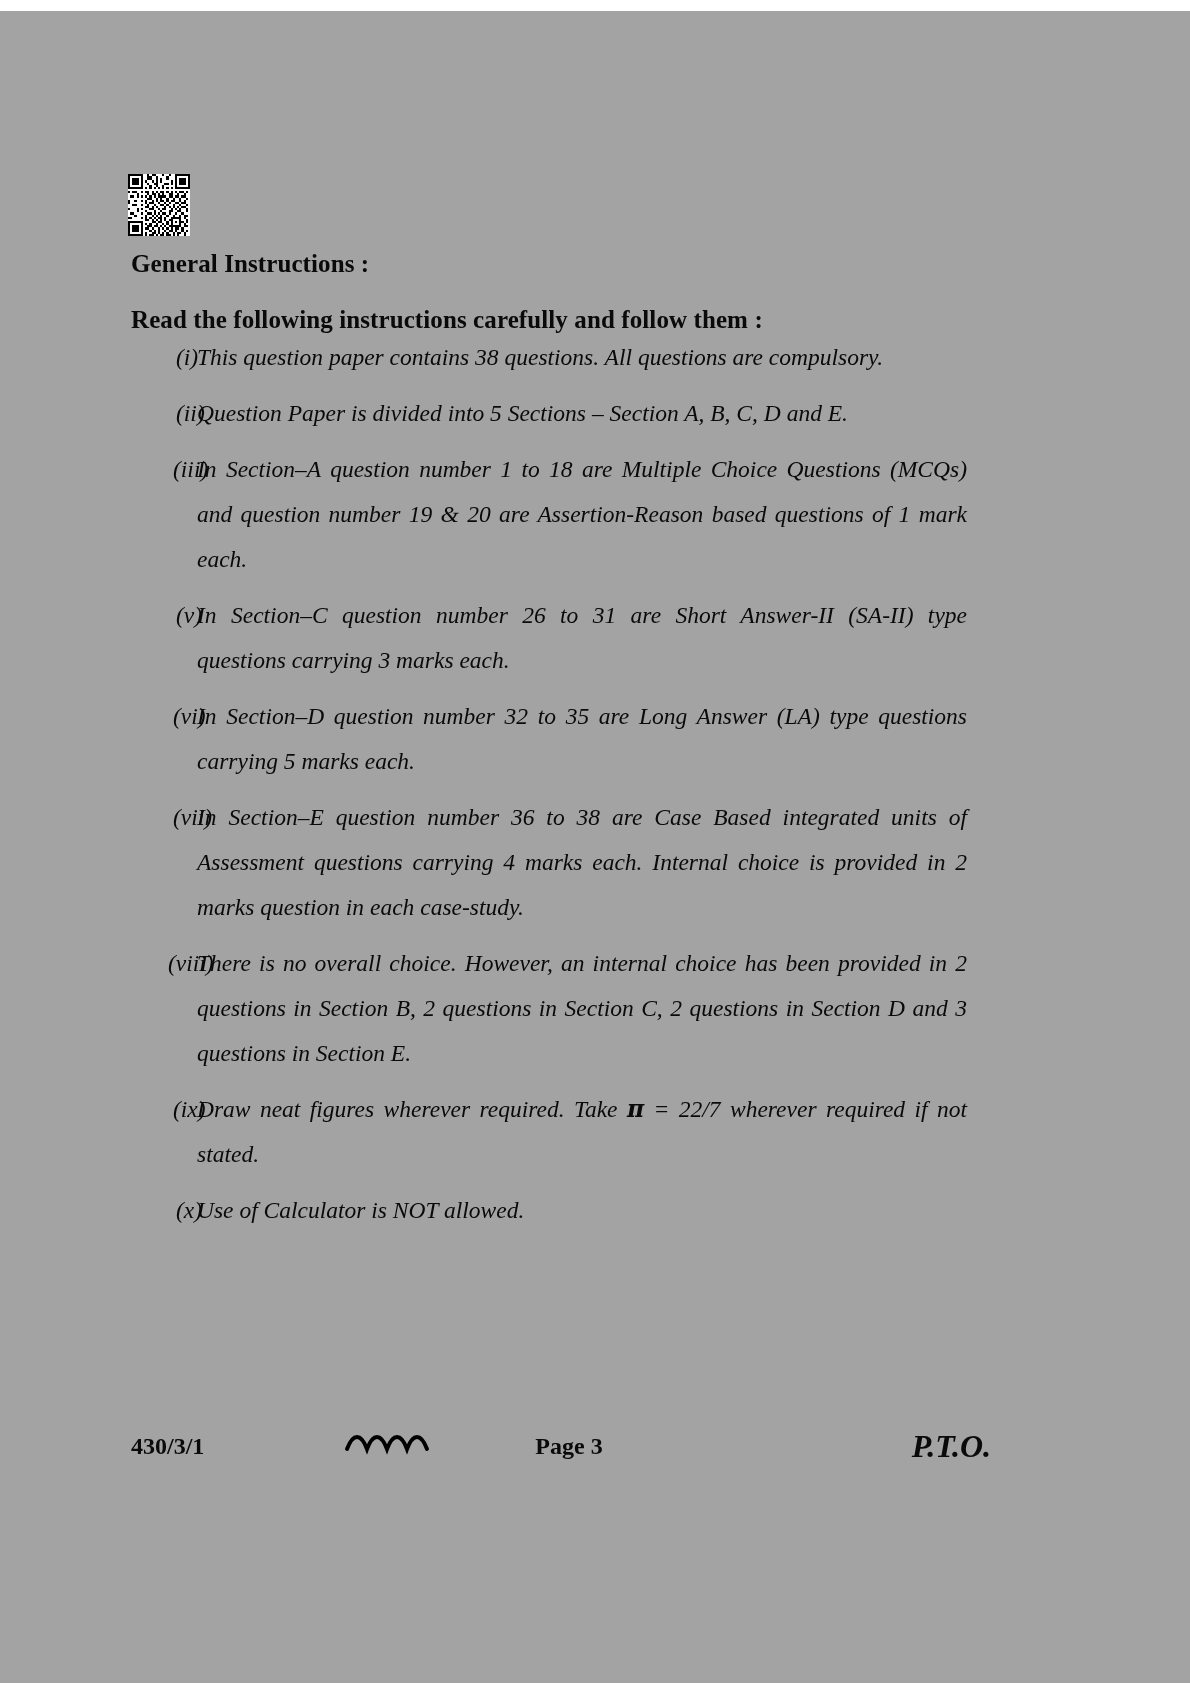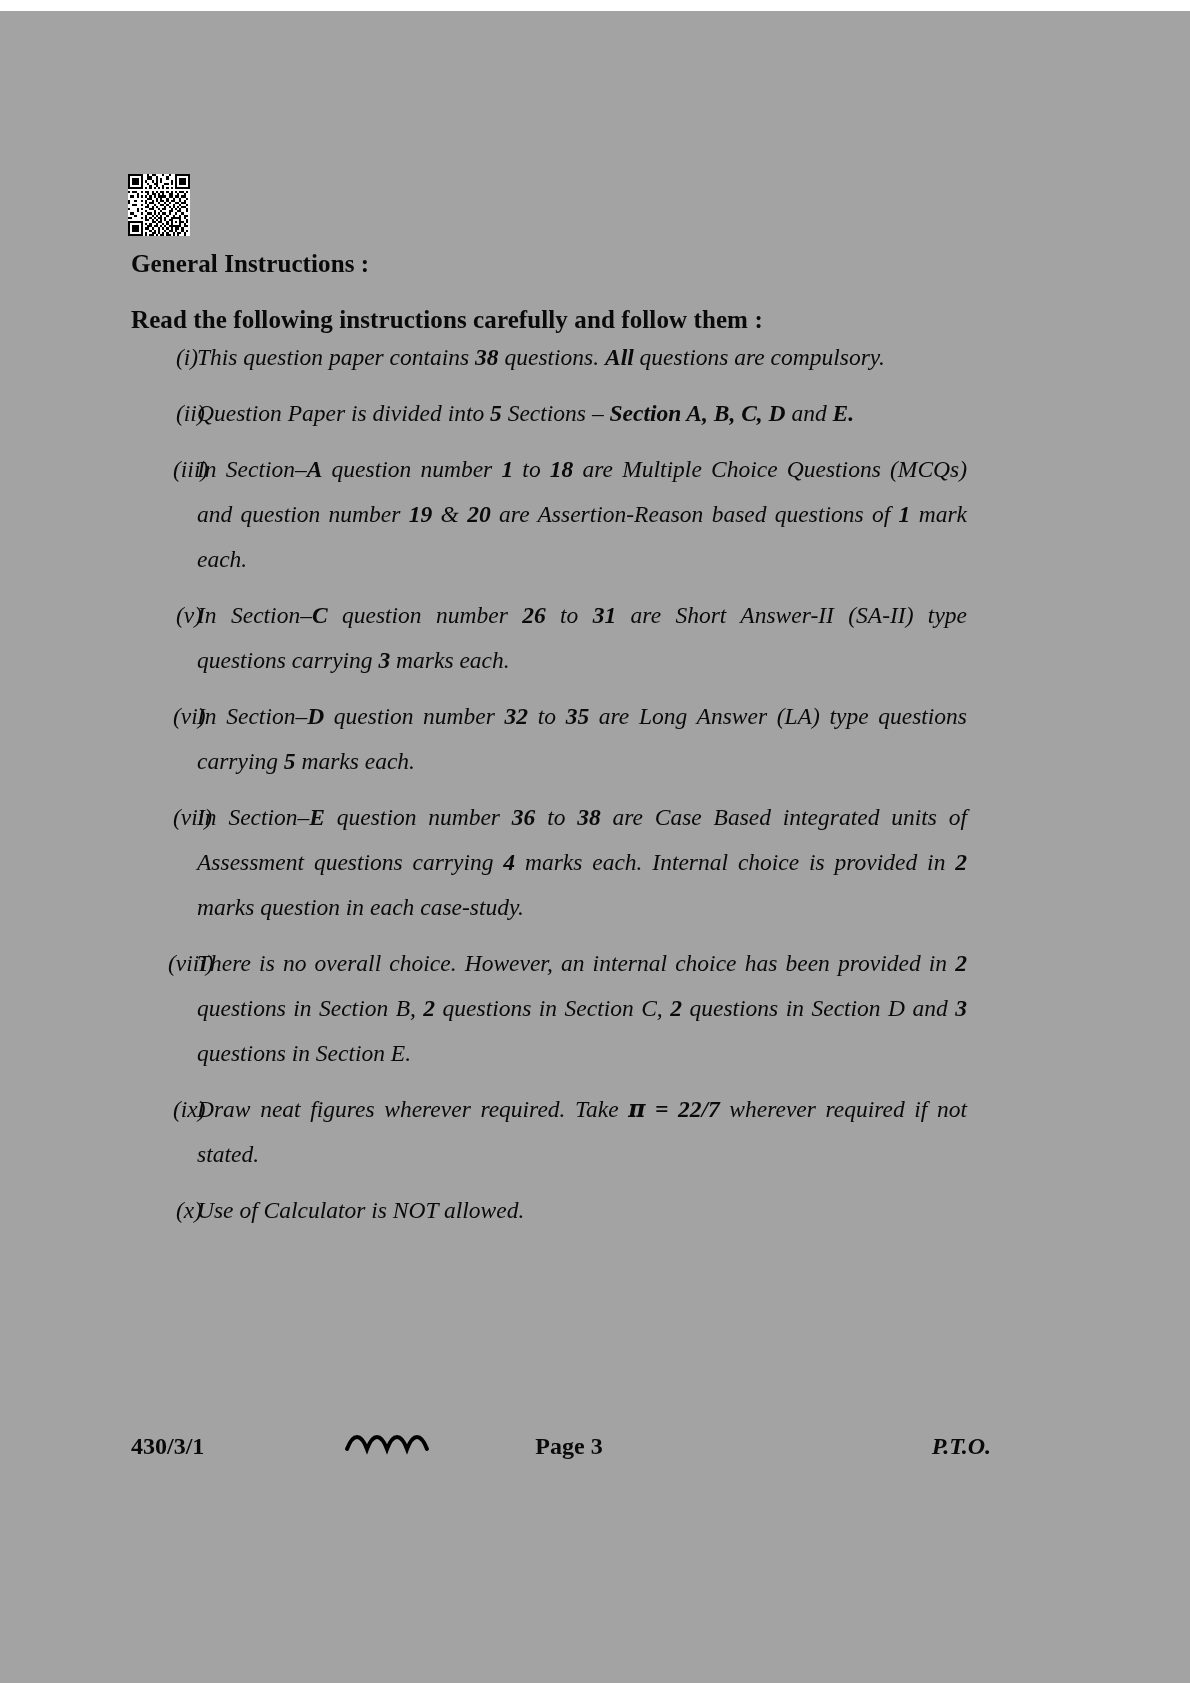--- a/index.html
+++ b/index.html
@@ -83,21 +83,21 @@
     flex: 1 1 auto;
     font-style: italic;
     font-size: 23.5px;
     line-height: 45px;
     text-align: justify;
     text-justify: inter-word;
     hyphens: none;
   }
   .body.nojust { text-align: left; }
   .body b {
-    font-weight: bold;
+    font-weight: normal;
     font-style: italic;
   }
   .pi {
     font-family: "DejaVu Serif", serif;
     font-style: italic;
     font-weight: bold;
   }
 
   
   .footer {
@@ -130,21 +130,21 @@
     width: 860px;
     text-align: center;
     font-size: 24px;
     font-weight: bold;
     line-height: 34px;
   }
   .f-pto {
     position: absolute;
     right: 0;
     top: 0;
-    font-size: 24px;
+    font-size: 32px;
     font-weight: bold;
     font-style: italic;
     line-height: 34px;
   }
 </style>
 </head>
 <body>
 
 <div class="page">
 

